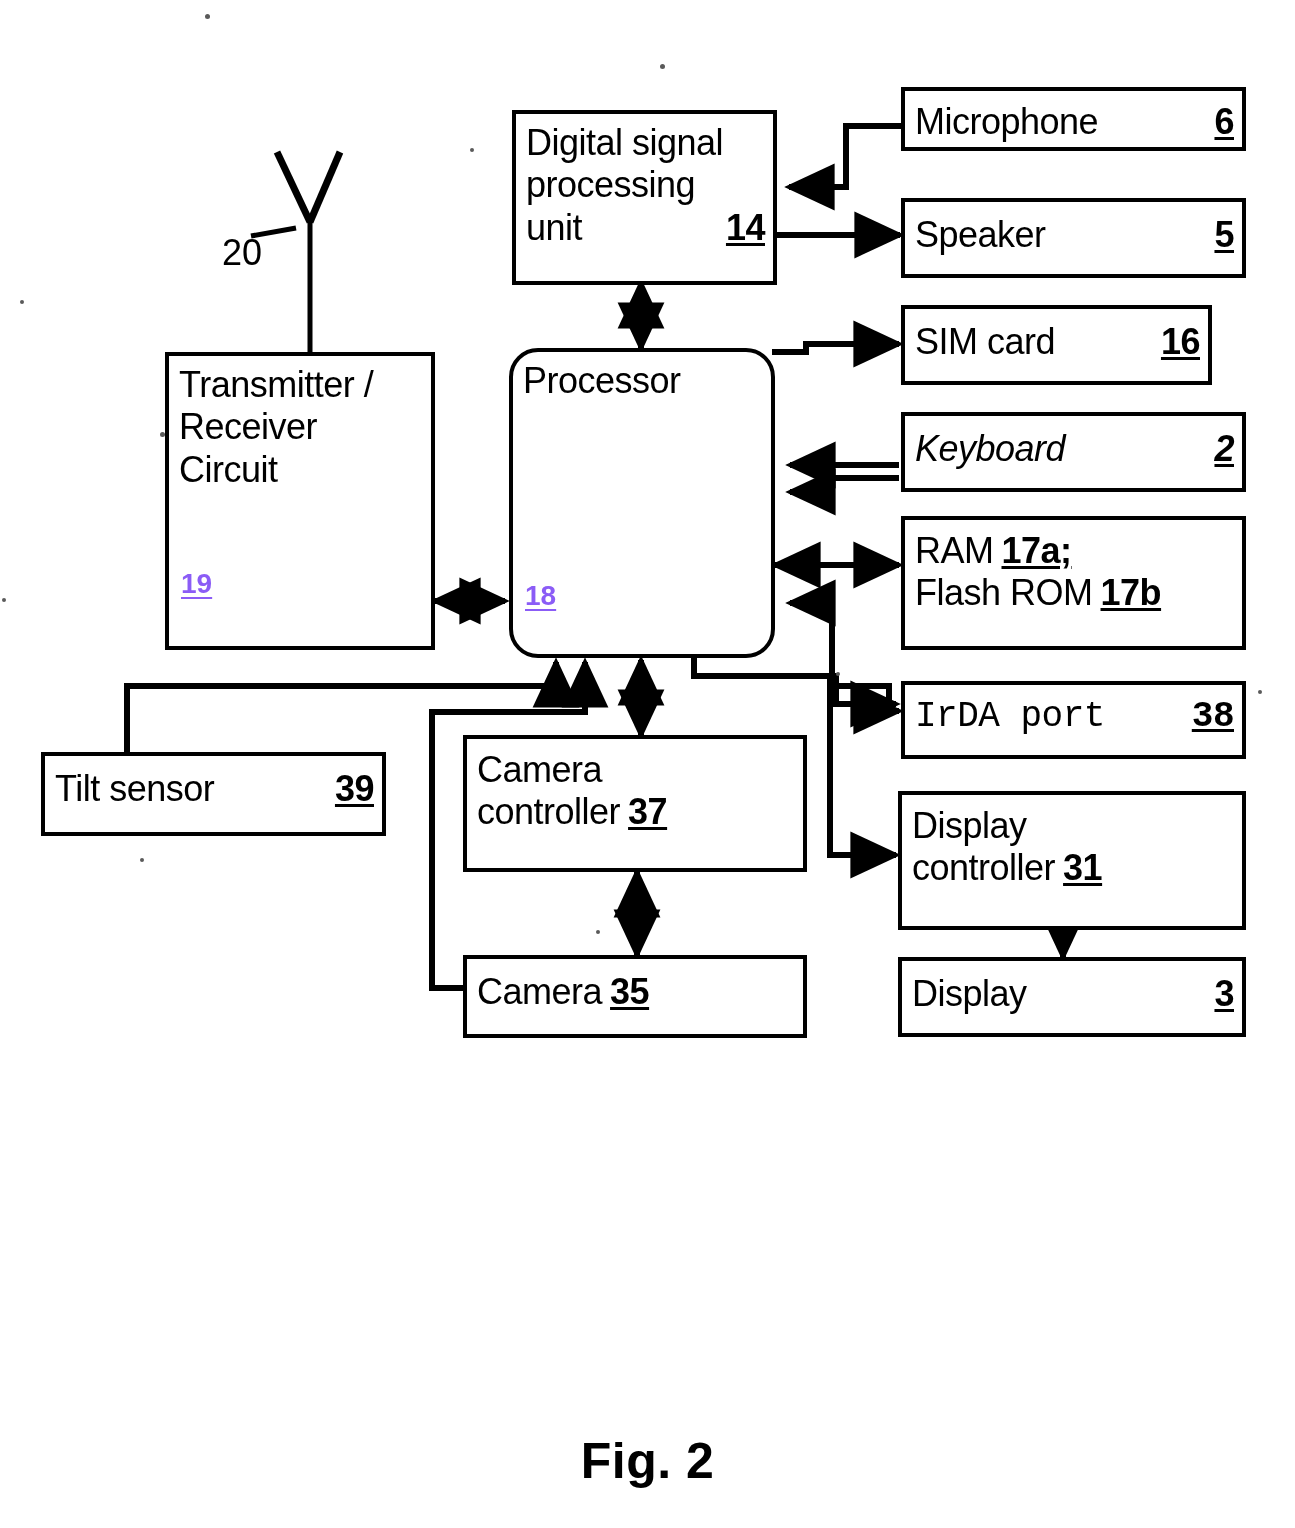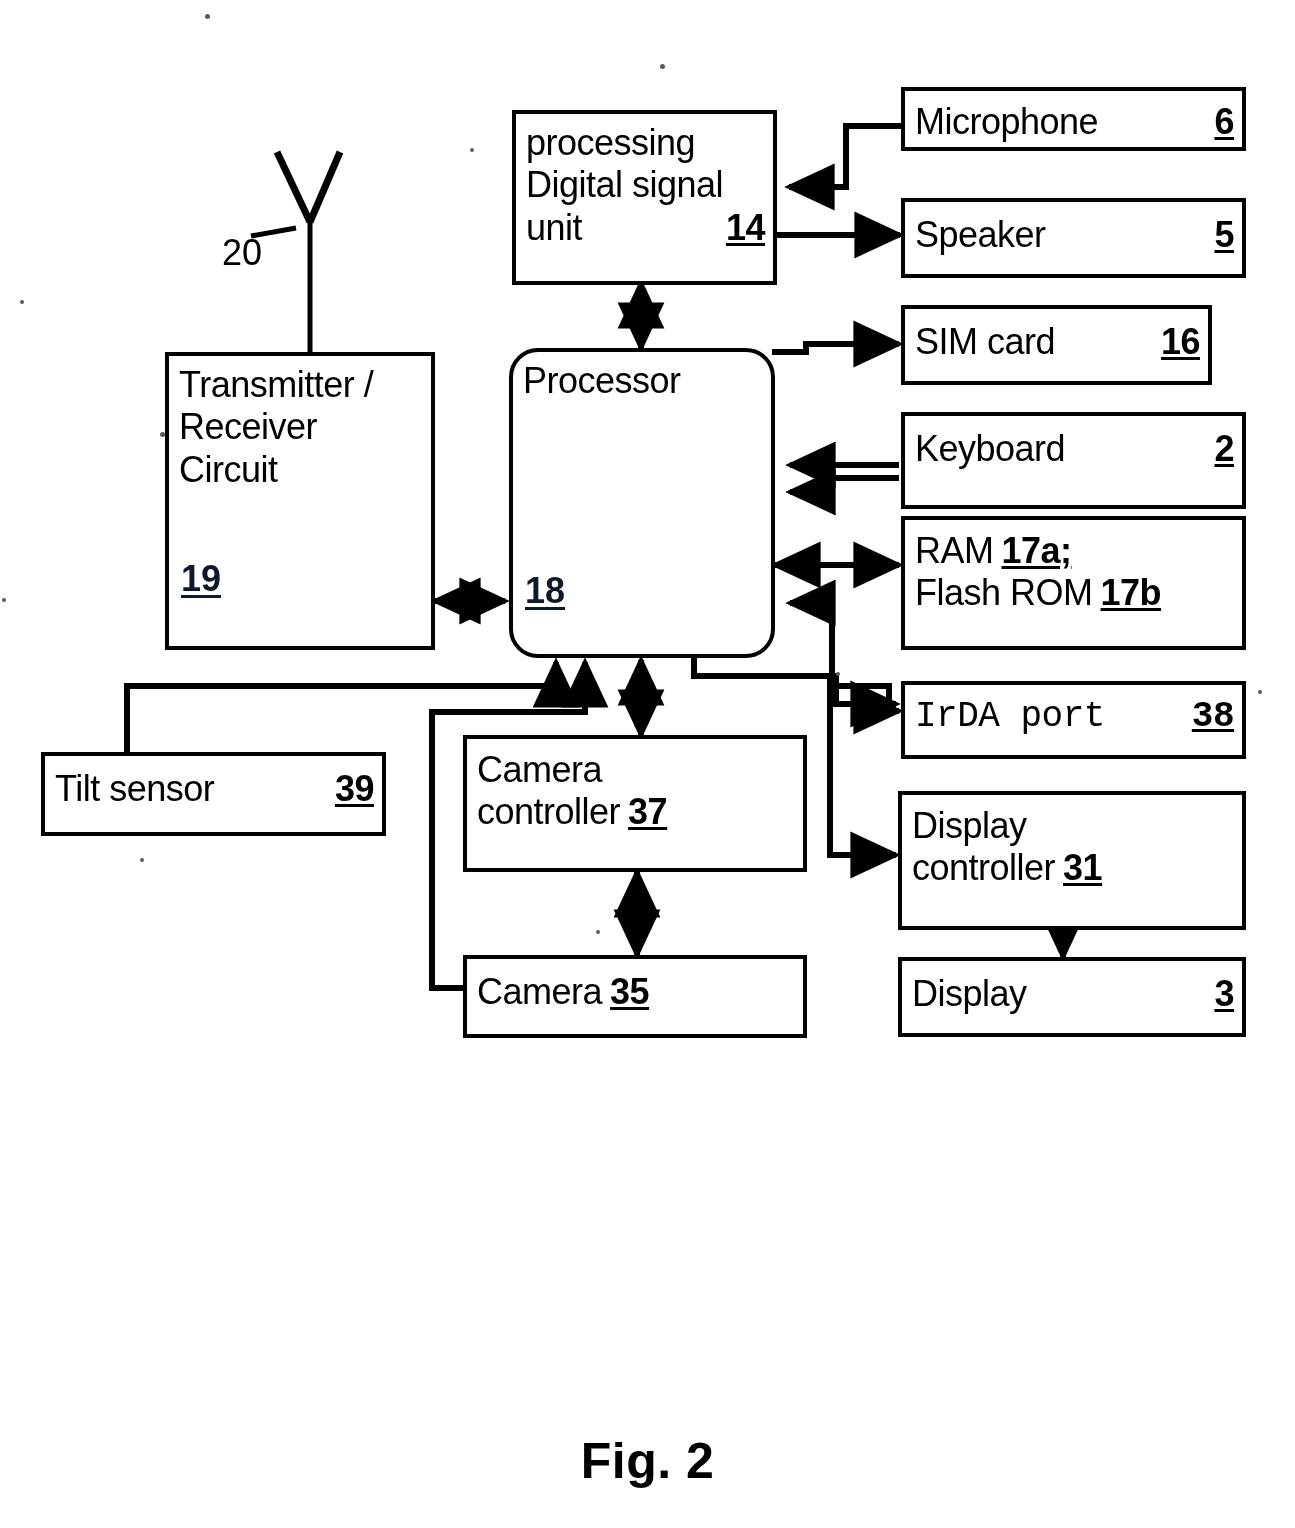--- a/index.html
+++ b/index.html
@@ -61,22 +61,22 @@
     font-weight: bold;
     text-decoration: underline;
     text-underline-offset: 3px;
     margin-left: 8px;
   }
   .ref-corner {
     position: absolute;
     font-weight: bold;
     text-decoration: underline;
     text-underline-offset: 4px;
-    font-size: 36px;
-    color: #0f172a;
+    font-size: 28px;
+    color: #8b5cf6;
   }
   .antenna-label {
     position: absolute;
     font-size: 36px;
     color: #000000;
     font-weight: normal;
     z-index: 6;
   }
   .fig-caption {
     position: absolute;
@@ -160,22 +160,22 @@
 
       <path d="M641 660 L641 735" marker-end="url(#ah)" marker-start="url(#ah-start)"></path>
 
       <path d="M637 872 L637 955" marker-end="url(#ah)" marker-start="url(#ah-start)"></path>
 
     </g>
   </svg>
 
   <div class="box" style="left:512px;top:110px;width:265px;height:175px;">
     <div class="box-inner" style="top:8px;">
+      <span class="row">Digital signal</span>
       <span class="row">processing</span>
-      <span class="row">Digital signal</span>
       <span class="row-split">
         <span>unit</span>
         <span class="ref">14</span>
       </span>
     </div>
   </div>
 
   <div class="box" style="left:901px;top:87px;width:345px;height:64px;">
     <div class="box-inner" style="top:10px;">
       <span class="row-split">
@@ -196,21 +196,21 @@
 
   <div class="box" style="left:901px;top:305px;width:311px;height:80px;">
     <div class="box-inner" style="top:12px;">
       <span class="row-split">
         <span>SIM card</span>
         <span class="ref">16</span>
       </span>
     </div>
   </div>
 
-  <div class="box" style="left:901px;top:412px;width:345px;height:97px;">
+  <div class="box" style="left:901px;top:412px;width:345px;height:80px;font-style:italic;">
     <div class="box-inner" style="top:12px;">
       <span class="row-split">
         <span>Keyboard</span>
         <span class="ref">2</span>
       </span>
     </div>
   </div>
 
   <div class="box" style="left:901px;top:516px;width:345px;height:134px;padding-left:32px;">
     <div class="box-inner" style="top:10px;">

